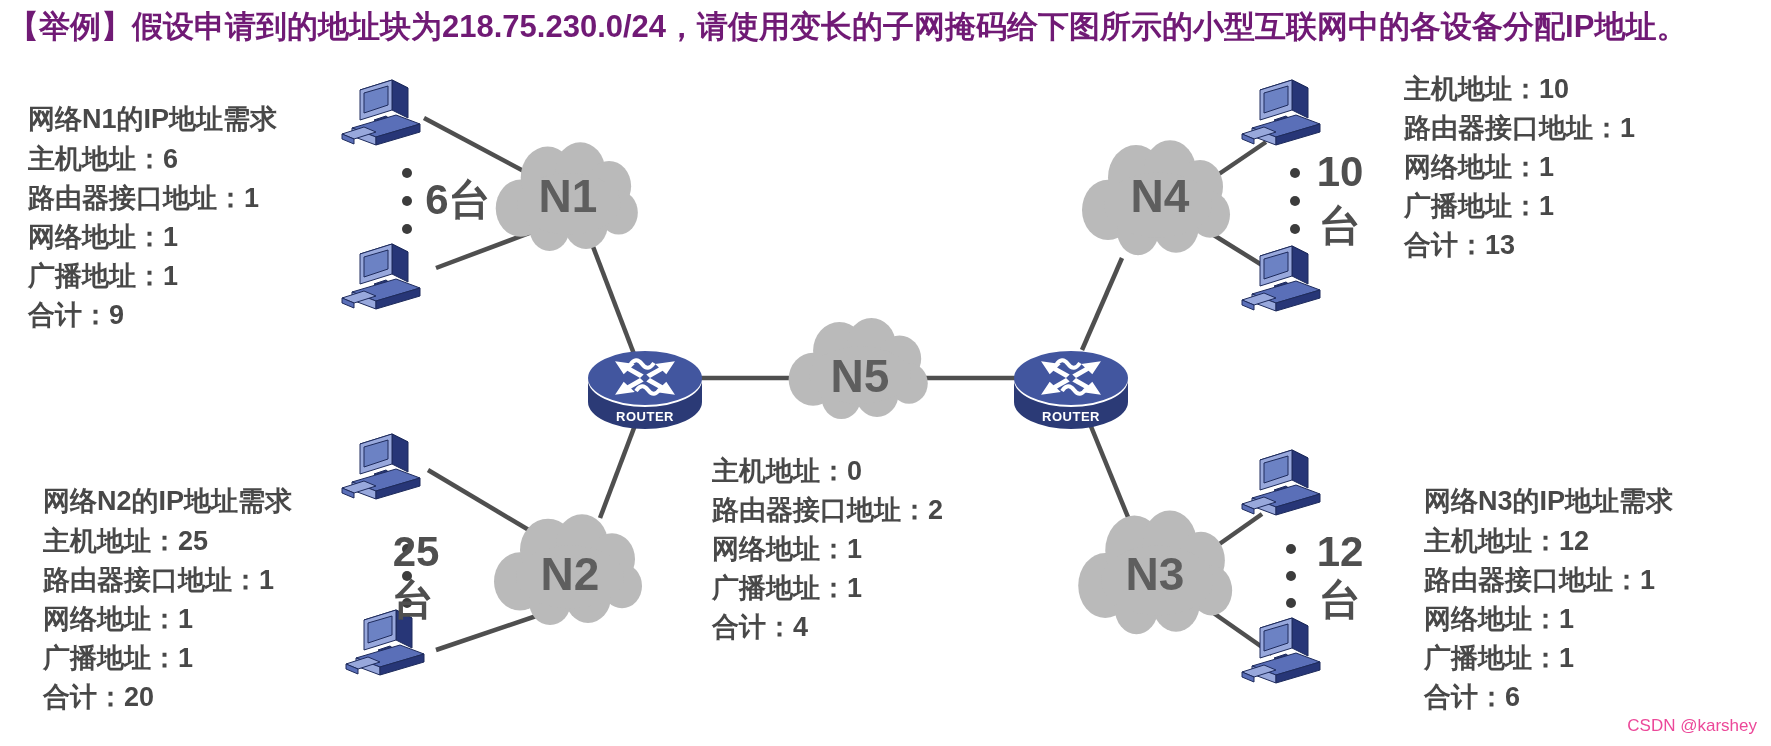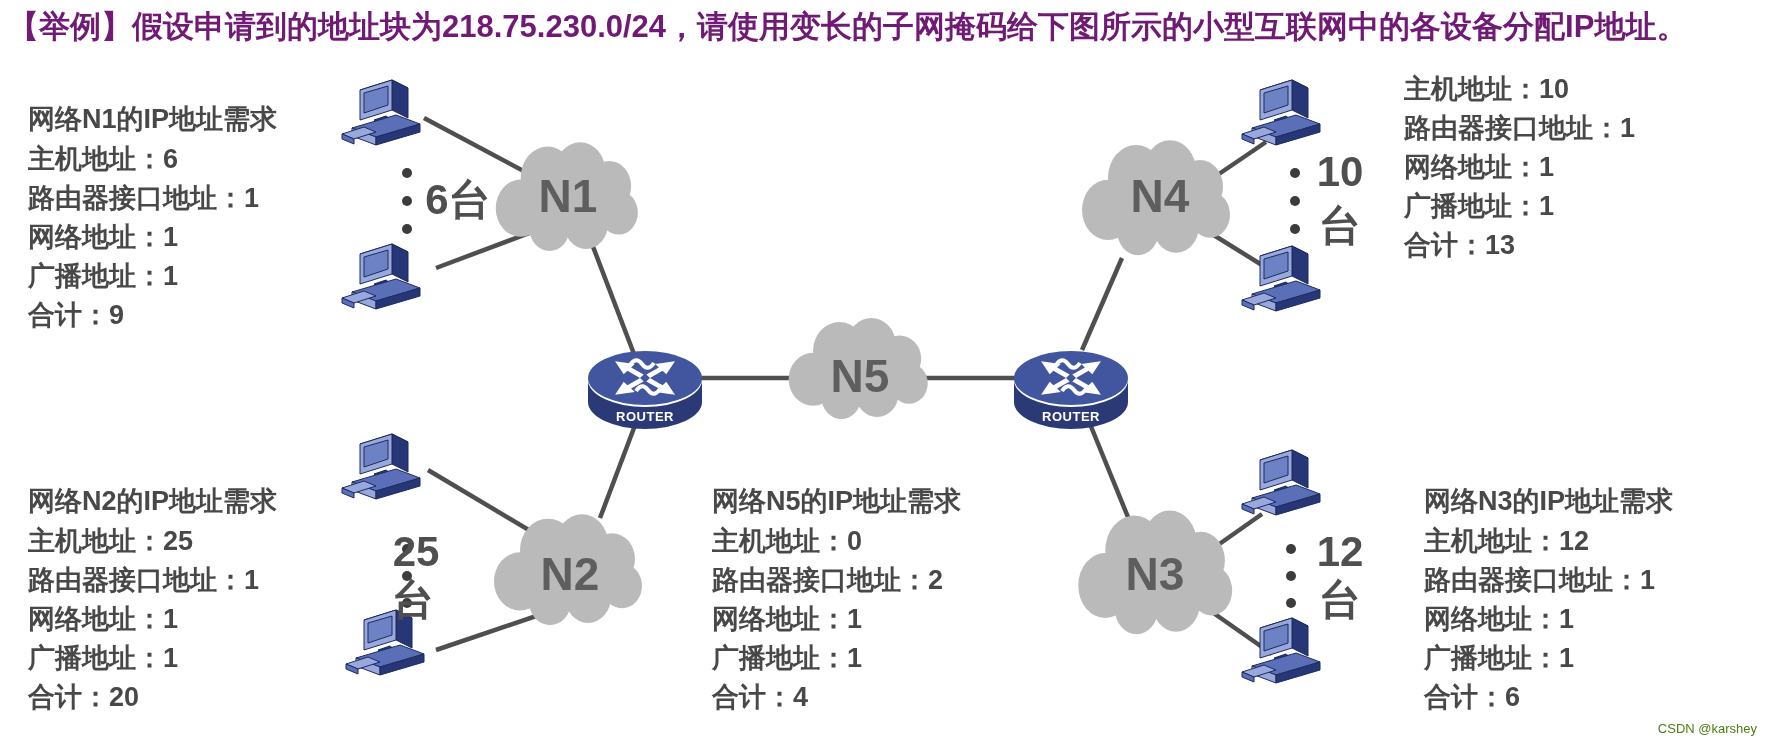--- a/index.html
+++ b/index.html
@@ -10,21 +10,21 @@
   .diagram{position:absolute;left:0;top:0;width:1771px;height:746px;}
   .req-table{position:absolute;color:#484848;font-weight:bold;font-size:27px;line-height:39px;}
   .req-table .tt{height:40px;white-space:nowrap;margin-top:30px;}
   .req-table .row{display:flex;height:39px;}
   .req-table .lbl{white-space:nowrap;}
   .req-table .val{text-align:right;}
   .cloud-label{font:bold 46px "Liberation Sans","DejaVu Sans",sans-serif;fill:#5e5e5e;text-anchor:middle;}
   .host-label{font:bold 42px "Liberation Sans","DejaVu Sans",sans-serif;fill:#4f4f4f;text-anchor:middle;}
   .router-label{font:bold 13px "Liberation Sans","DejaVu Sans",sans-serif;fill:#ffffff;
                 text-anchor:middle;letter-spacing:0.5px;}
-  .watermark{position:absolute;right:14px;bottom:10px;font-size:13px;color:#4d7c0f;}
+  .watermark{position:absolute;right:14px;bottom:10px;font-size:17px;color:#ec4899;}
 </style>
 </head>
 <body>
 
 <div class="stage">
 
   <div class="main-title">【举例】假设申请到的地址块为218.75.230.0/24，请使用变长的子网掩码给下图所示的小型互联网中的各设备分配IP地址。</div>
 
   <svg class="diagram" viewBox="0 0 1771 746" xmlns="http://www.w3.org/2000/svg">
     <defs>
@@ -154,21 +154,21 @@
     <div class="row">
         <span class="lbl">广播地址：</span>
         <span class="val">1</span>
       </div>
     <div class="row">
         <span class="lbl">合计：</span>
         <span class="val">9</span>
       </div>
   </div>
 
-  <div class="req-table" style="left:28px;top:452px;width:266px">
+  <div class="req-table" style="left:43px;top:452px;width:266px">
     <div class="tt">网络N2的IP地址需求</div>
     <div class="row">
         <span class="lbl">主机地址：</span>
         <span class="val">25</span>
       </div>
     <div class="row">
         <span class="lbl">路由器接口地址：</span>
         <span class="val">1</span>
       </div>
     <div class="row">
@@ -179,21 +179,20 @@
         <span class="lbl">广播地址：</span>
         <span class="val">1</span>
       </div>
     <div class="row">
         <span class="lbl">合计：</span>
         <span class="val">20</span>
       </div>
   </div>
 
   <div class="req-table" style="left:712px;top:452px;width:264px">
-    <div class="tt">网络N5的IP地址需求</div>
     <div class="row">
         <span class="lbl">主机地址：</span>
         <span class="val">0</span>
       </div>
     <div class="row">
         <span class="lbl">路由器接口地址：</span>
         <span class="val">2</span>
       </div>
     <div class="row">
         <span class="lbl">网络地址：</span>

